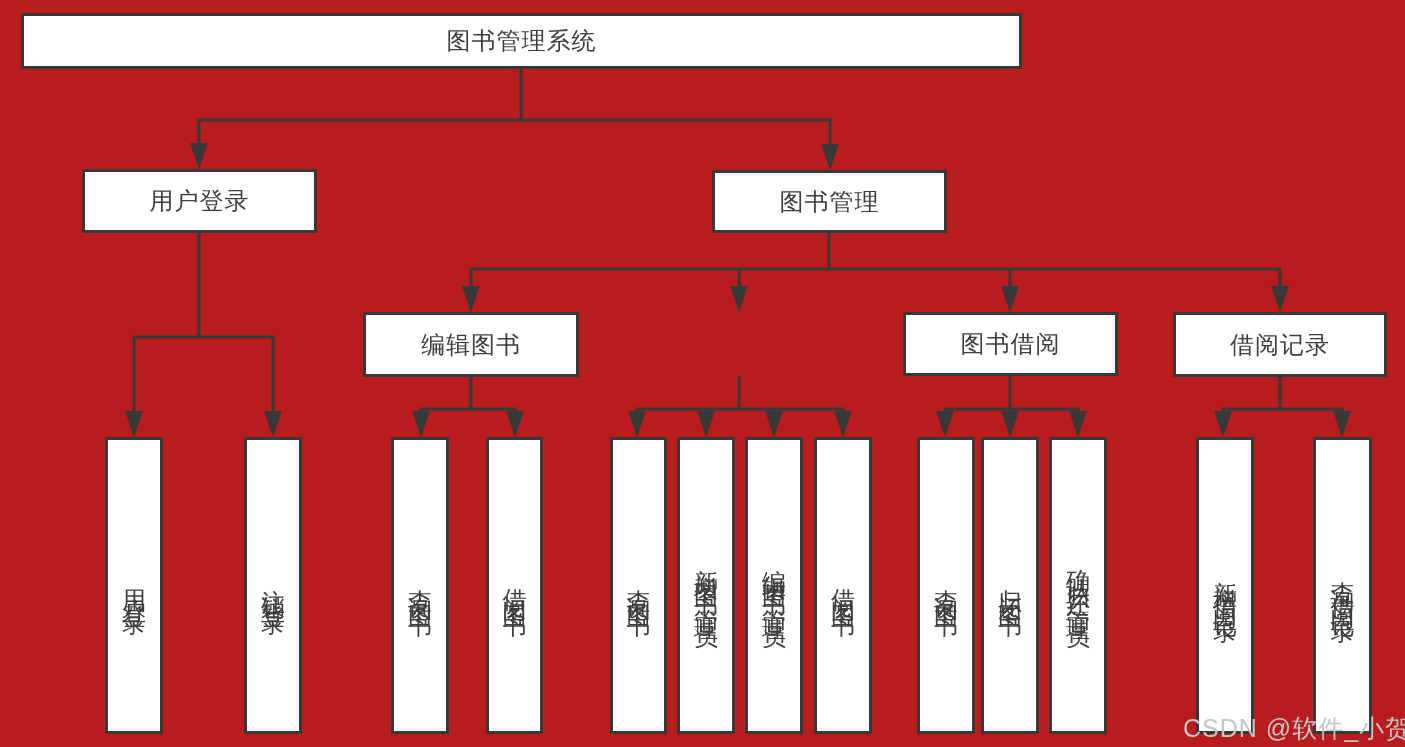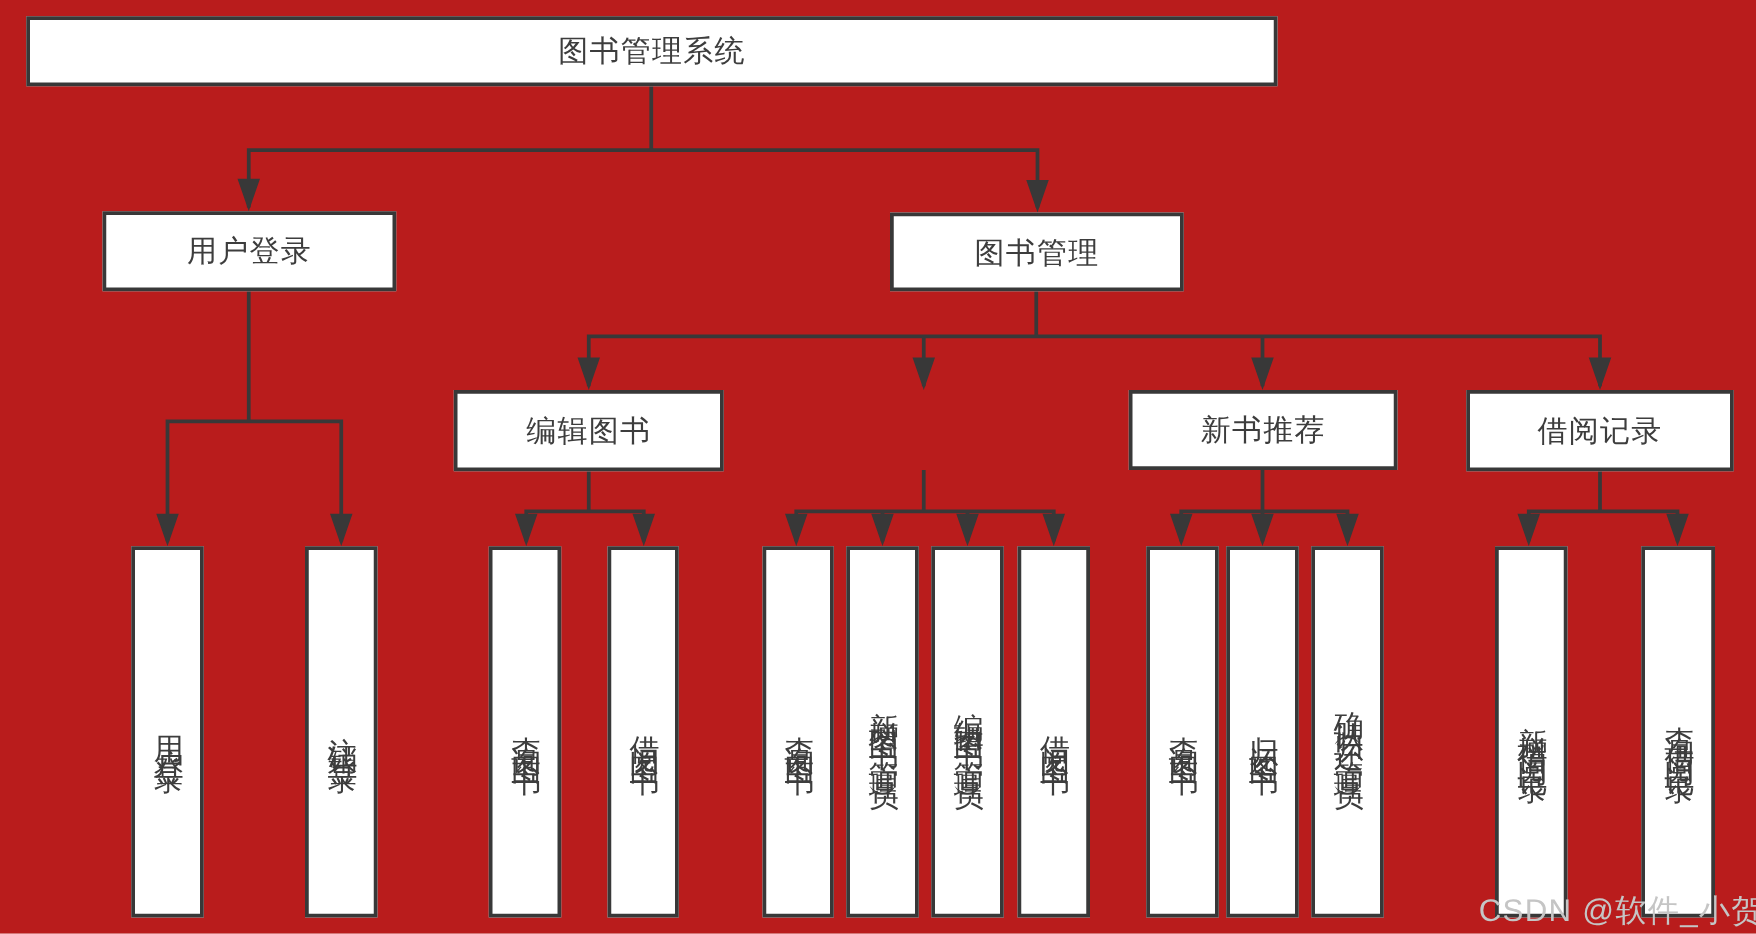--- a/index.html
+++ b/index.html
@@ -97,21 +97,21 @@
     <span class="hlabel">用户登录</span>
   </div>
   <div class="node" style="left:712px;top:170px;width:235px;height:63px">
     <span class="hlabel">图书管理</span>
   </div>
 
   <div class="node" style="left:363px;top:312px;width:216px;height:65px">
     <span class="hlabel">编辑图书</span>
   </div>
   <div class="node" style="left:903px;top:312px;width:215px;height:64px">
-    <span class="hlabel">新书推荐</span>
+    <span class="hlabel">图书借阅</span>
   </div>
   <div class="node" style="left:1173px;top:312px;width:214px;height:65px">
     <span class="hlabel">借阅记录</span>
   </div>
 
   <div class="node leaf" style="left:105px;top:437px;width:58px;height:297px">
     <span class="vlabel">用户登录</span>
   </div>
   <div class="node leaf" style="left:244px;top:437px;width:58px;height:297px">
     <span class="vlabel">注销登录</span>

